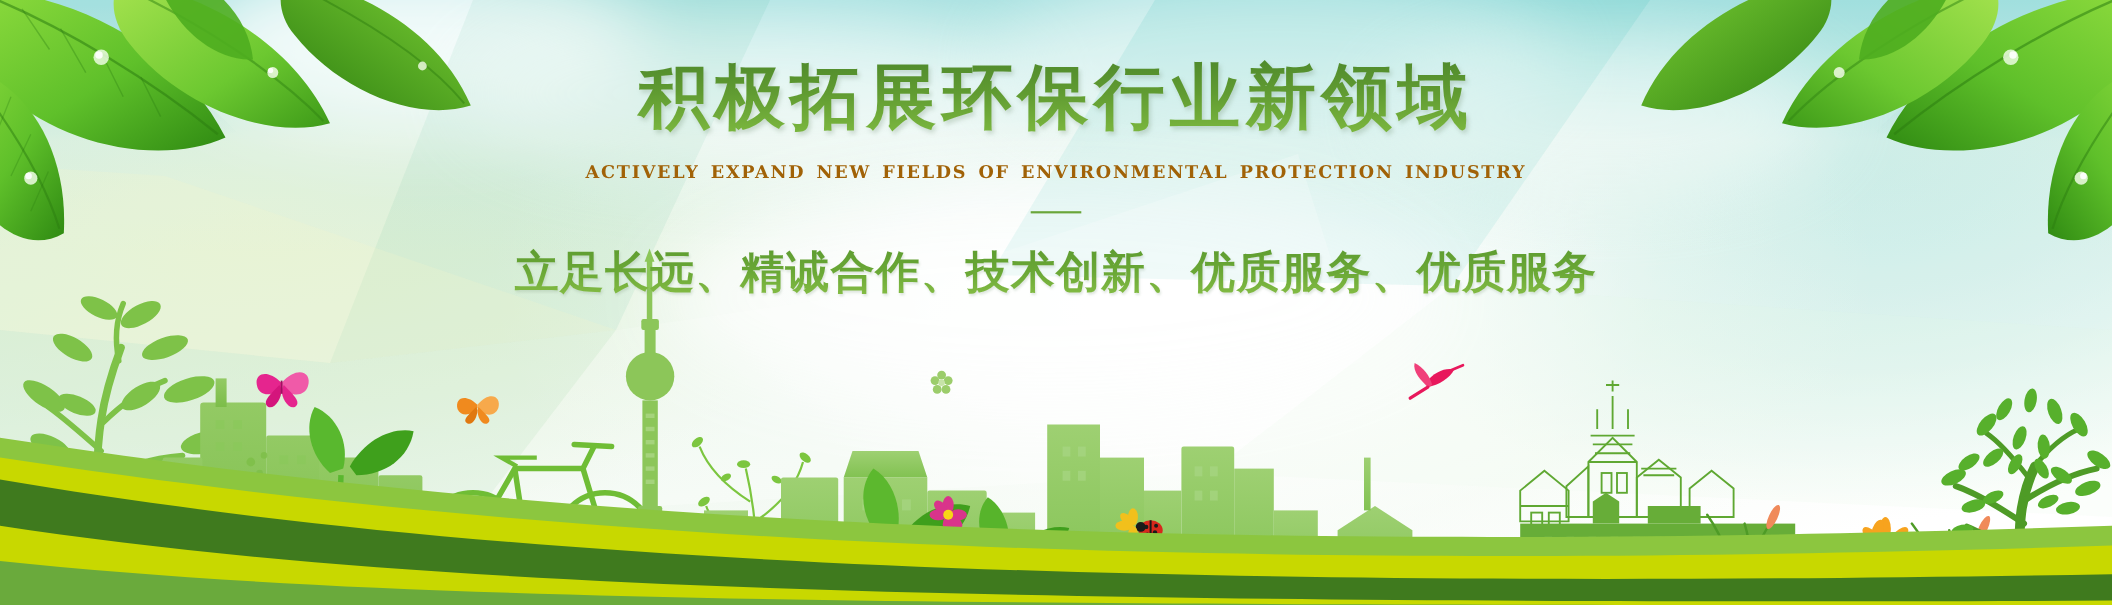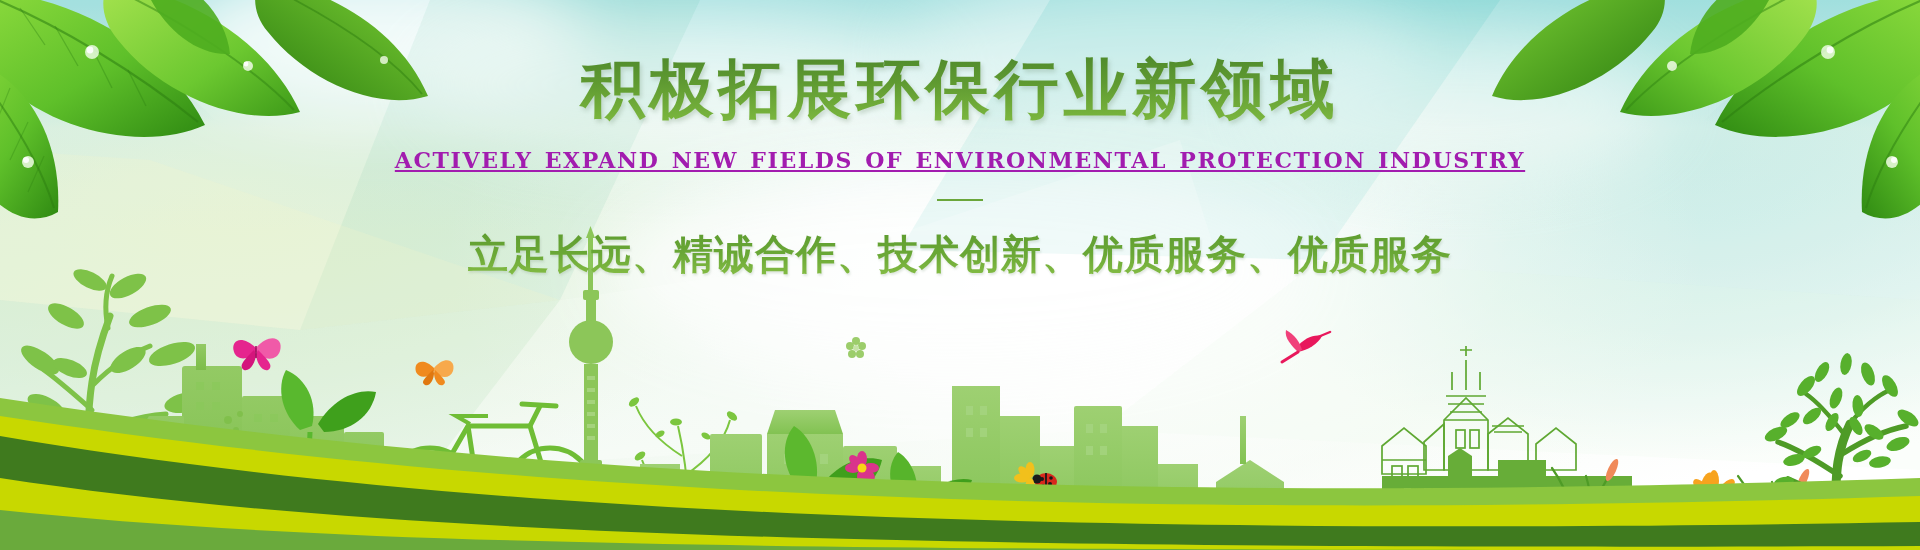--- a/index.html
+++ b/index.html
@@ -53,26 +53,25 @@
     -webkit-background-clip:text;background-clip:text;
     color:#5c9630;
     -webkit-text-fill-color:transparent;
     text-shadow:none;
     margin:0;
     filter:drop-shadow(2px 3px 2px rgba(120,150,120,.30));
   }
   .title-en{
     margin:24px 0 0 0;
     font-family:"DejaVu Serif","Liberation Serif",serif;
-    font-size:22px;
+    font-size:16px;
     font-weight:bold;
     letter-spacing:1.6px;
-    color:#a21caf;
+    color:#a16207;
     word-spacing:3px;
-    text-decoration:underline;
   }
   .divider{
     width:46px;height:2px;
     background:#6aa63a;
     margin:26px auto 0 auto;
   }
   .slogan-cn{
     margin:26px 0 0 0;
     font-family:"DejaVu Serif","Liberation Serif",serif;
     font-size:40px;

